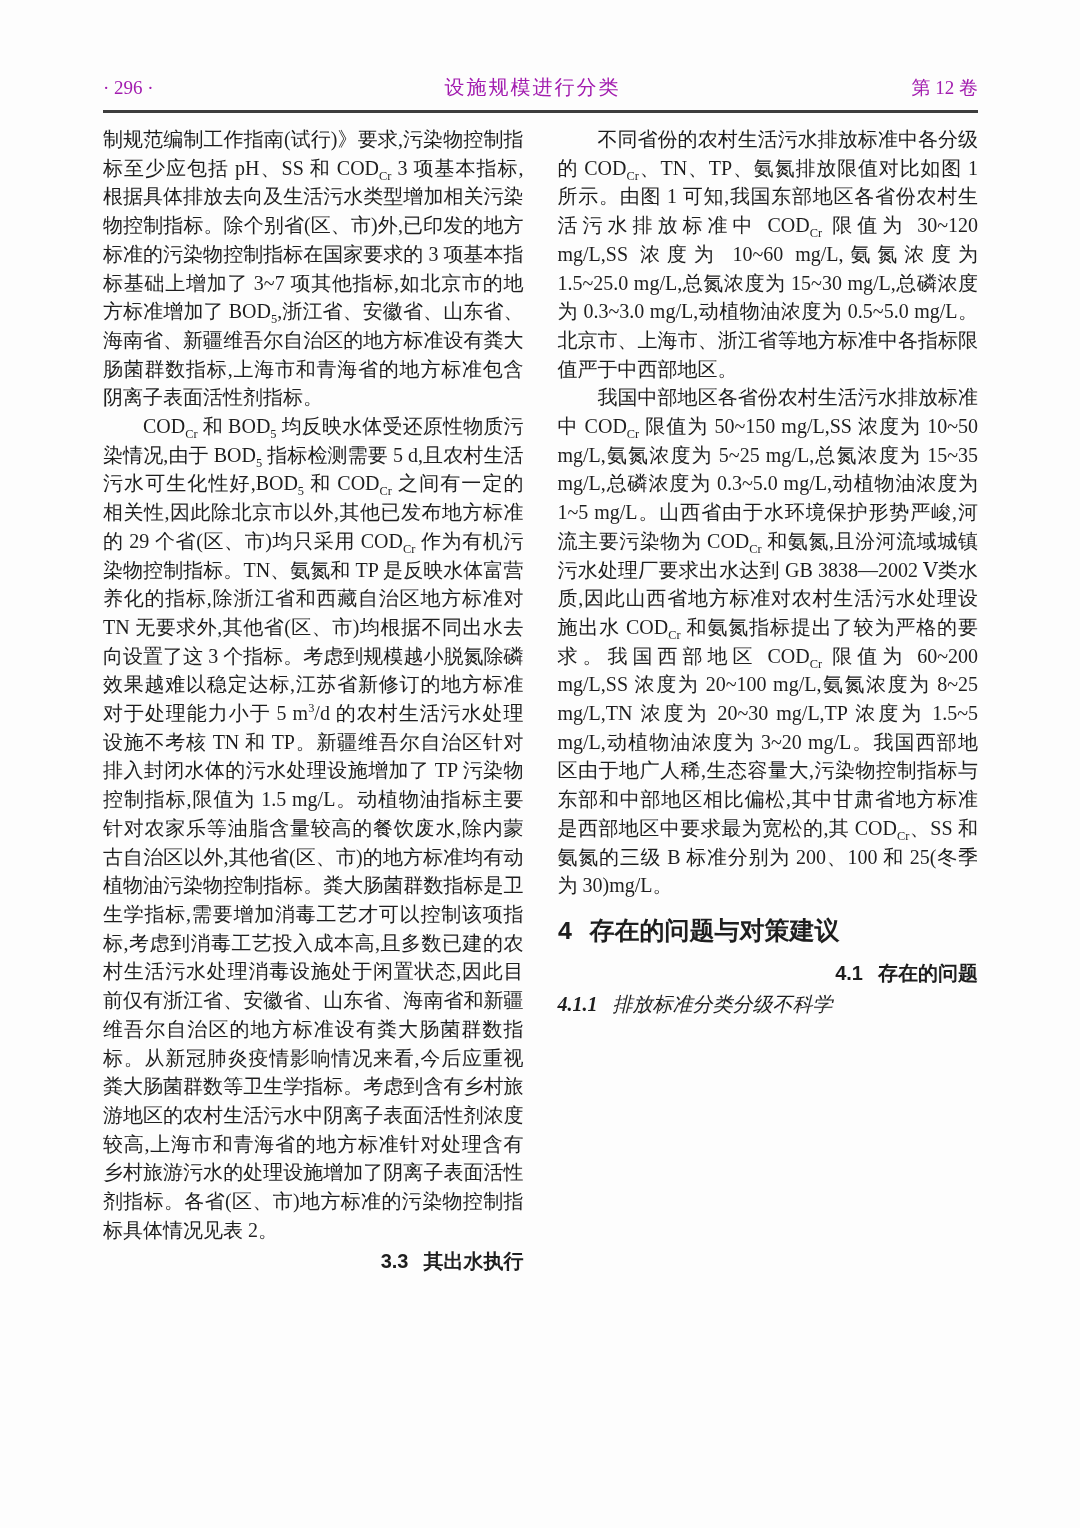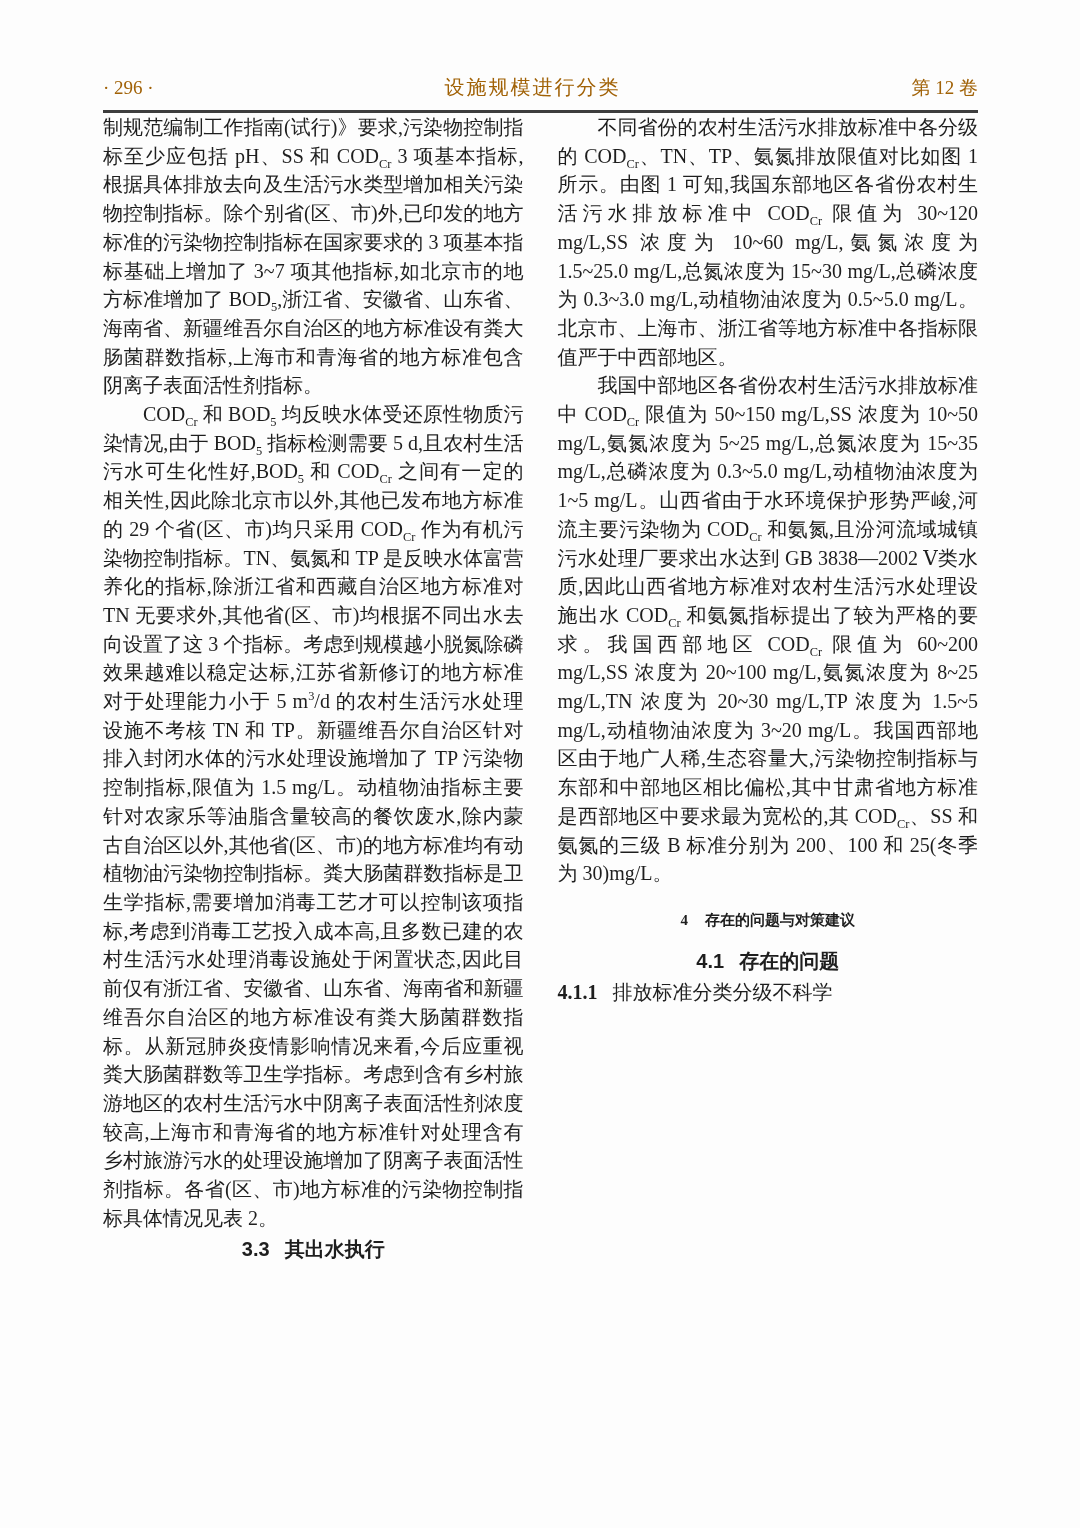--- a/index.html
+++ b/index.html
@@ -14,66 +14,68 @@
     padding: 0 102px 0 103px;
     font-family: "Liberation Serif", "DejaVu Serif", serif;
     overflow: hidden;
   }
   .header {
     padding-top: 74px;
     display: flex;
     justify-content: space-between;
     align-items: baseline;
     font-size: 19px;
-    color: #a16207;
+    color: #a21caf;
   }
   .header .journal-title { letter-spacing: 2px; font-size: 20px; }
   .header-rule {
     height: 3px;
     background: #3d3d3d;
     margin-top: 9px;
   }
   .columns {
     display: flex;
     gap: 34px;
+    margin-top: 12px;
   }
   .col {
     width: 421px;
     font-size: 20px;
     line-height: 28.7px;
     text-align: justify;
     text-justify: inter-ideograph;
   }
   .col p { margin: 0; text-indent: 2em; }
   .col p.no-indent { text-indent: 0; }
   sub, sup { font-size: 0.62em; line-height: 0; }
 
   .h-sub {
     font-family: "Liberation Sans", "DejaVu Sans", sans-serif;
     font-weight: 700;
     font-size: 20px;
     line-height: 29px;
     margin: 3px 0 2px;
-    text-align: center;
+    text-align: right;
   }
   .h-sub .num { margin-right: 15px; }
   .h-section {
-    font-family: Liberation Serif, serif;
+    font-family: Liberation Mono, monospace;
     font-weight: 700;
-    font-size: 15px;
+    font-size: 25px;
     line-height: 31px;
     margin: 17px 0 11px;
-    text-align: center;
+    text-align: left;
   }
   .h-section .num { margin-right: 17px; }
   .h-subsub {
     font-size: 20px;
     line-height: 29px;
     margin: 1px 0 2px;
     text-align: left;
+    font-style: italic;
   }
   .h-subsub .num {
     font-weight: 700;
     font-family: "Liberation Serif", "DejaVu Serif", serif;
     margin-right: 15px;
   }
 </style>
 </head>
 <body>
 

